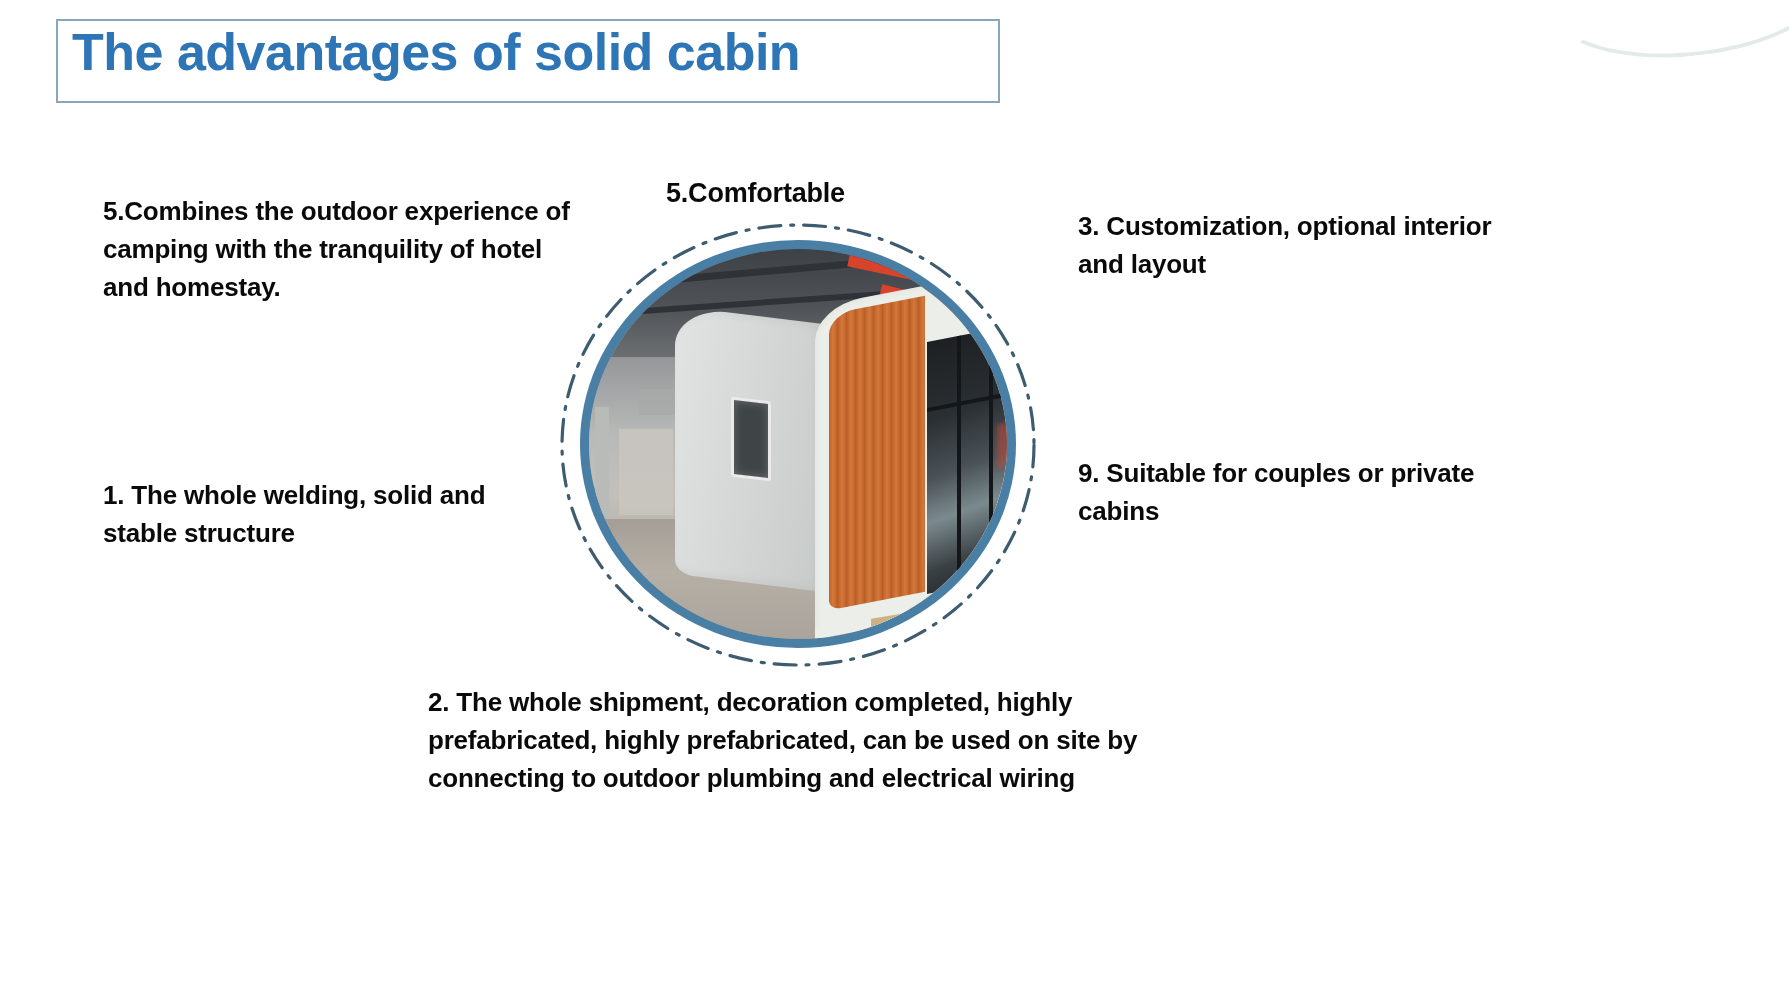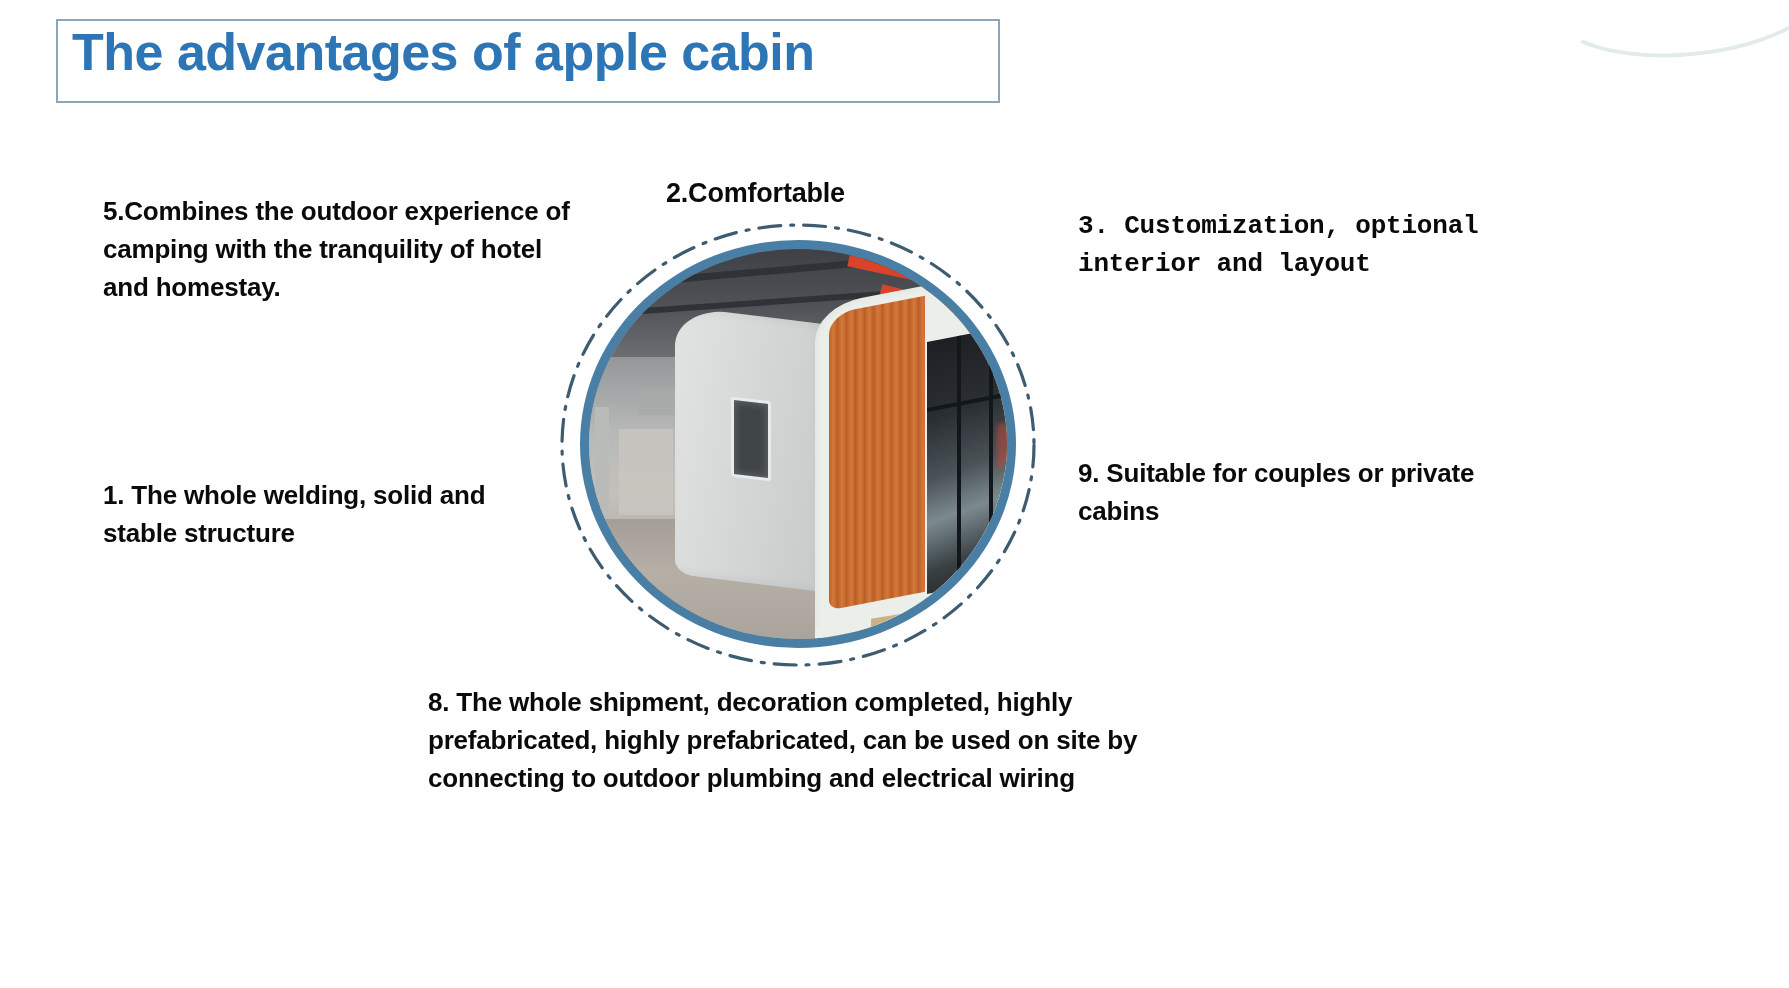--- a/index.html
+++ b/index.html
@@ -58,21 +58,21 @@
     position: absolute;
     font-size: 26px;
     font-weight: bold;
     color: #0a0a0a;
     line-height: 1.46;
     letter-spacing: -0.2px;
   }
 
   #block1 { left: 103px; top: 193px;  width: 490px; }
   #block2 { left: 666px; top: 174px;  width: 330px; font-size: 27px; white-space: nowrap; }
-  #block3 { left: 1078px; top: 208px; width: 420px; font-family: Liberation Mono, monospace; }
+  #block3 { left: 1078px; top: 208px; width: 420px; }
   #block4 { left: 103px; top: 477px;  width: 450px; }
   #block5 { left: 1078px; top: 455px; width: 420px; }
   #block6 { left: 428px; top: 684px;  width: 720px; }
 
   
   #photo-wrap {
     position: absolute;
     left: 556px;
     top: 219px;
     width: 484px;
@@ -208,33 +208,33 @@
     background: #cbb183;
     transform: skewY(-9deg);
   }
 </style>
 </head>
 <body>
 
 <div id="corner-arc"></div>
 
 <div id="title-box"></div>
-<div id="title-text">The advantages of apple cabin</div>
+<div id="title-text">The advantages of solid cabin</div>
 
 <div class="txt" id="block1">5.Combines the outdoor experience of camping with the tranquility of hotel and homestay.</div>
 
-<div class="txt" id="block2">2.Comfortable</div>
+<div class="txt" id="block2">5.Comfortable</div>
 
 <div class="txt" id="block3">3. Customization, optional interior and layout</div>
 
 <div class="txt" id="block4">1. The whole welding, solid and stable structure</div>
 
 <div class="txt" id="block5">9. Suitable for couples or private cabins</div>
 
-<div class="txt" id="block6">8. The whole shipment, decoration completed, highly prefabricated, highly prefabricated, can be used on site by connecting to outdoor plumbing and electrical wiring</div>
+<div class="txt" id="block6">2. The whole shipment, decoration completed, highly prefabricated, highly prefabricated, can be used on site by connecting to outdoor plumbing and electrical wiring</div>
 
 <div id="photo-wrap">
 
   <svg id="dash-ring" viewBox="0 0 484 452">
     <ellipse cx="242" cy="226" rx="236" ry="220" fill="none" stroke="#3e5c70" stroke-width="3.2" stroke-dasharray="22 10 3 10" stroke-linecap="round"></ellipse>
   </svg>
 
   <div id="photo-ring">
     <div id="photo-clip">
       <div id="photo-scene">

